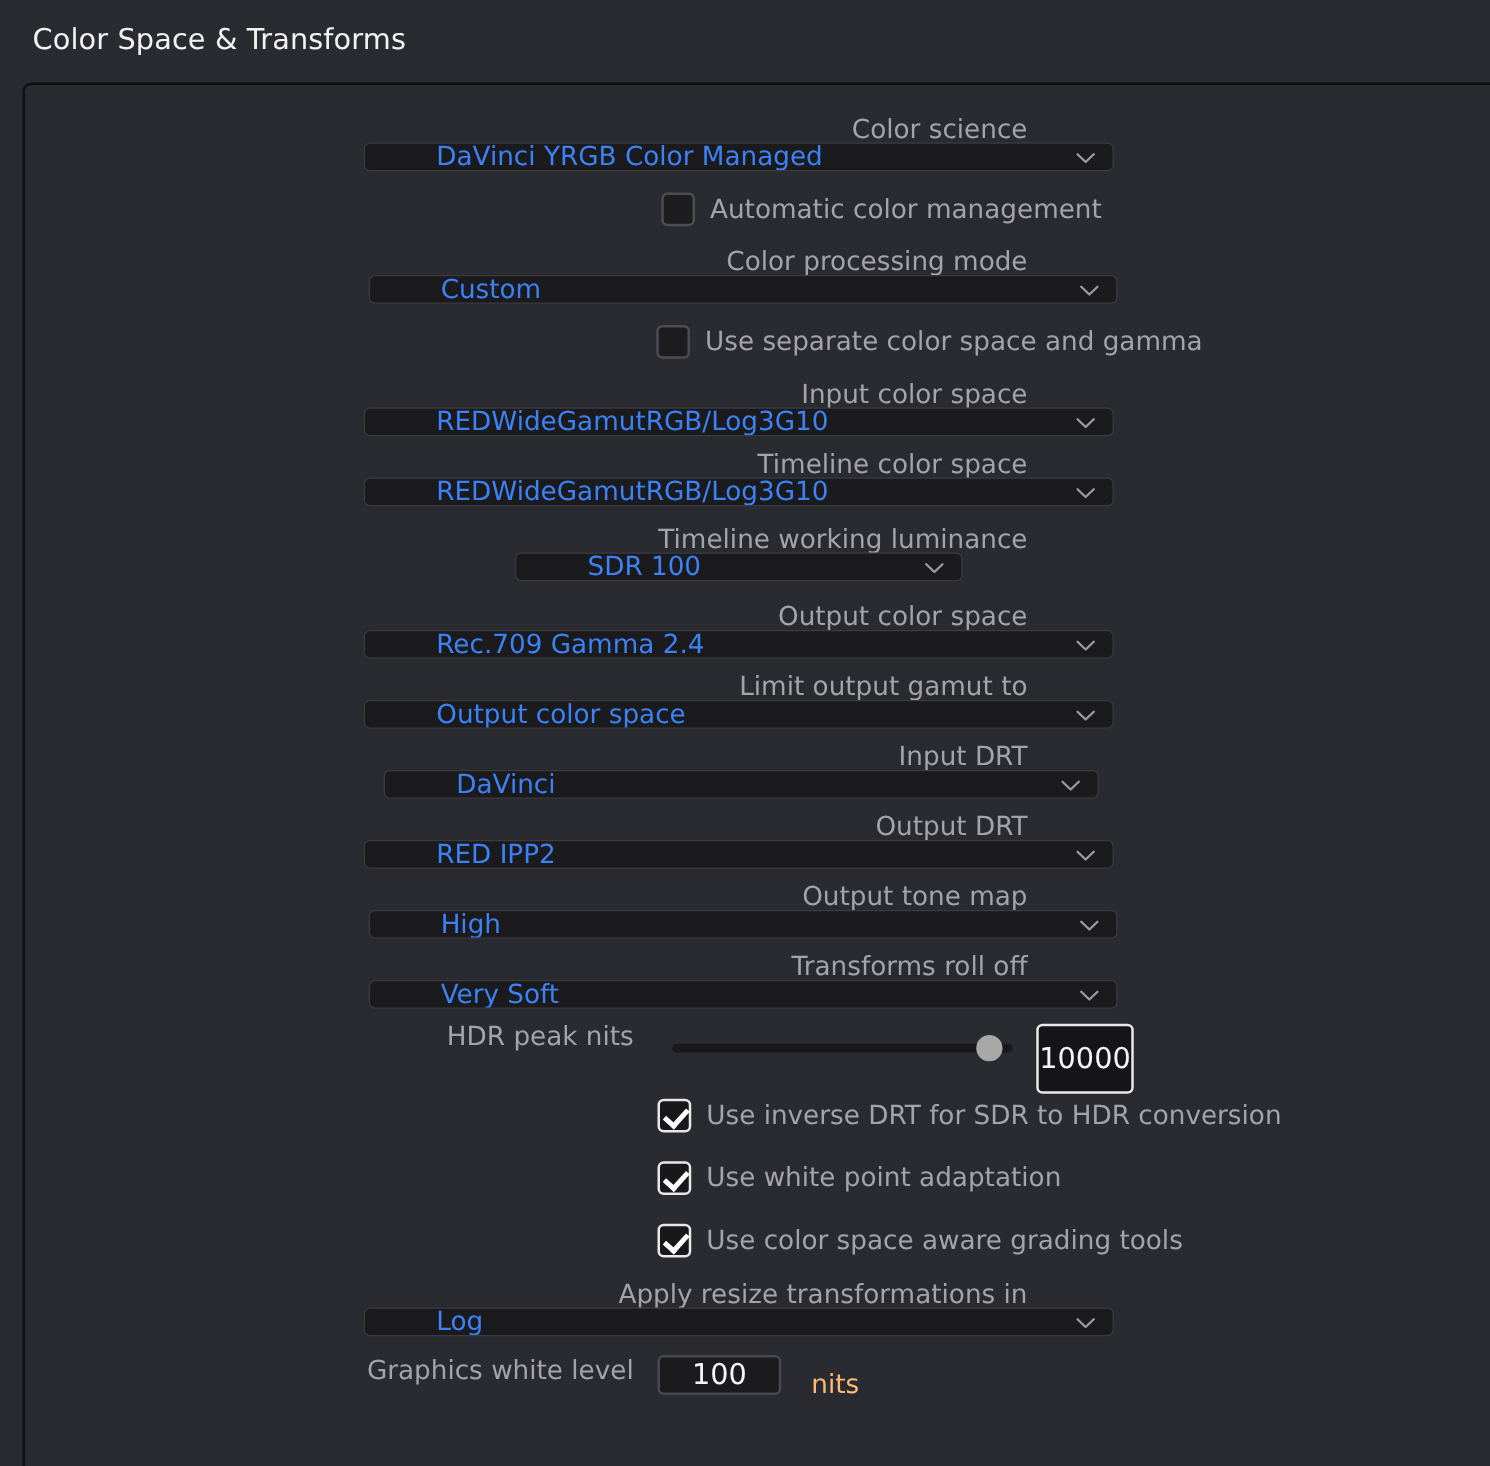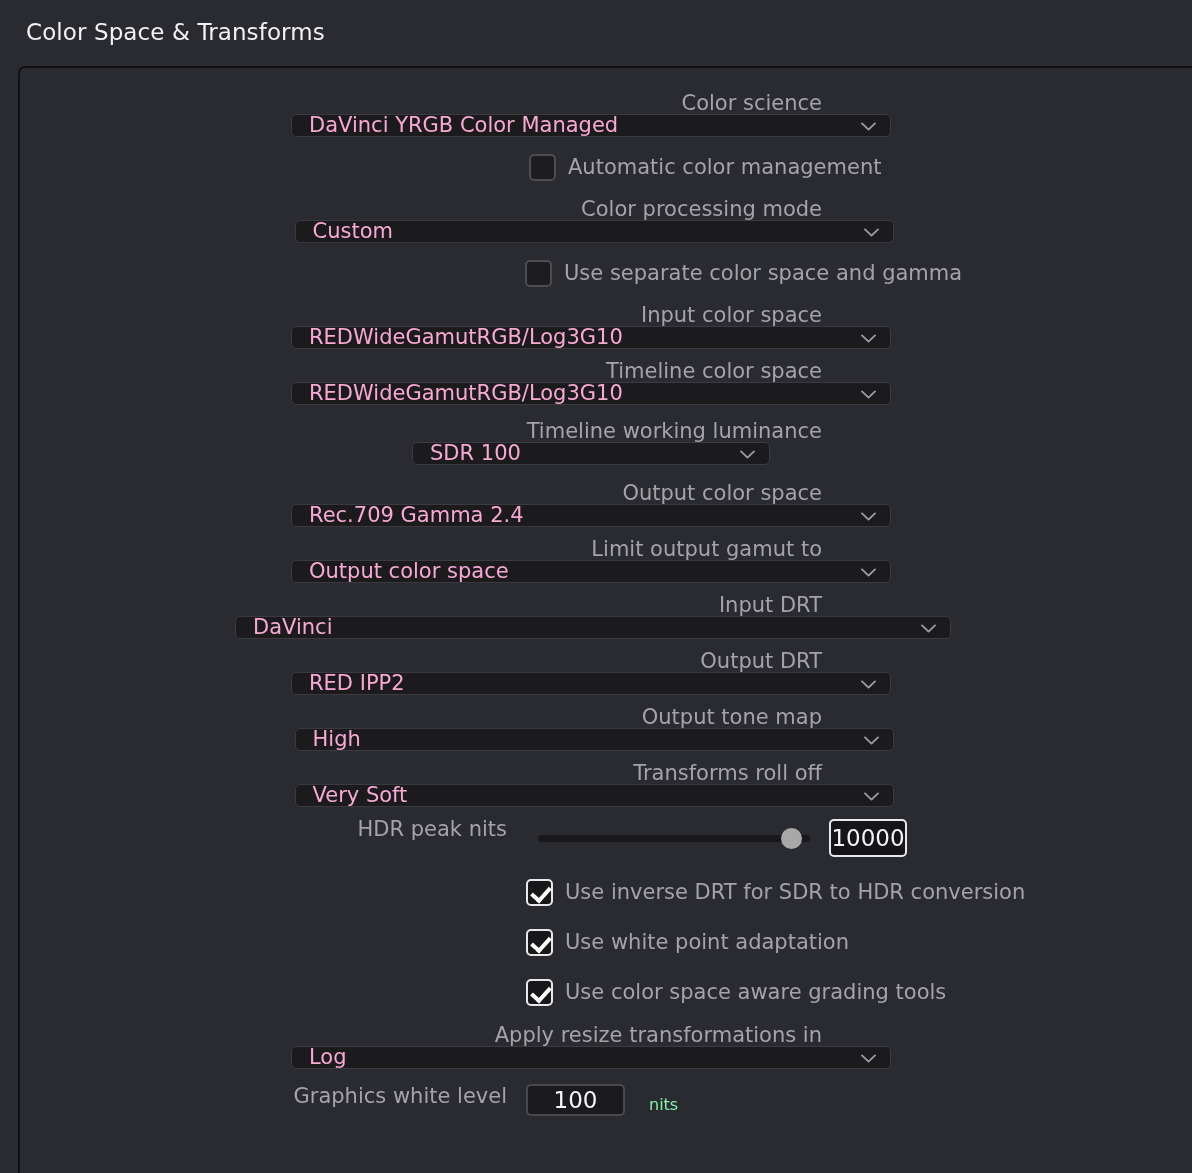--- a/index.html
+++ b/index.html
@@ -70,24 +70,25 @@
     border: 1px solid #3a3a40;
     border-radius: 5px;
     display: flex;
     align-items: center;
     padding-left: 17px;
     padding-right: 38px;
   }
 
   .dropdown .dd-text {
     font-size: 21px;
-    color: #f9a8d4;
+    color: #3b82f6;
     white-space: nowrap;
     overflow: hidden;
     line-height: 1;
+    margin-left: 40px;
   }
 
   .chev {
     position: absolute;
     right: 14px;
     top: 50%;
     width: 15px;
     height: 9px;
     margin-top: -4px;
   }
@@ -154,41 +155,41 @@
     width: 21px;
     height: 21px;
     margin-top: -10.5px;
     background: #a8a8a8;
     border-radius: 50%;
   }
 
   
   .numfield {
     position: absolute;
-    height: 38px;
+    height: 56px;
     background: #151517;
     border: 2px solid #e9e9ec;
     border-radius: 5px;
     display: flex;
     align-items: center;
     justify-content: center;
     font-size: 23px;
     color: #f4f4f6;
     line-height: 1;
   }
 
   .numfield.plain {
     border: 2px solid #48484e;
     background: #1b1b1d;
   }
 
   .unit {
     position: absolute;
-    font-size: 16px;
-    color: #86efac;
+    font-size: 21px;
+    color: #fdba74;
     line-height: 1;
   }
 </style>
 </head>
 <body>
 
 <div class="window">
 
   <div class="panel-title">Color Space &amp; Transforms</div>
 
@@ -283,21 +284,21 @@
       <span class="chev">
         <svg viewBox="0 0 15 9">
             <path d="M1 1.4 L7.5 7.6 L14 1.4" fill="none" stroke="#9a9aa0" stroke-width="1.9" stroke-linecap="round" stroke-linejoin="round"></path>
           </svg>
       </span>
     </div>
   </div>
 
   <div class="row" style="top:595px; width:1150px;">
     <div class="label">Input DRT</div>
-    <div class="dropdown" style="margin-left:36px; width:716px;">
+    <div class="dropdown" style="margin-left:36px; width:572px;">
       <span class="dd-text">DaVinci</span>
       <span class="chev">
         <svg viewBox="0 0 15 9">
             <path d="M1 1.4 L7.5 7.6 L14 1.4" fill="none" stroke="#9a9aa0" stroke-width="1.9" stroke-linecap="round" stroke-linejoin="round"></path>
           </svg>
       </span>
     </div>
   </div>
 
   <div class="row" style="top:651px; width:1150px;">

